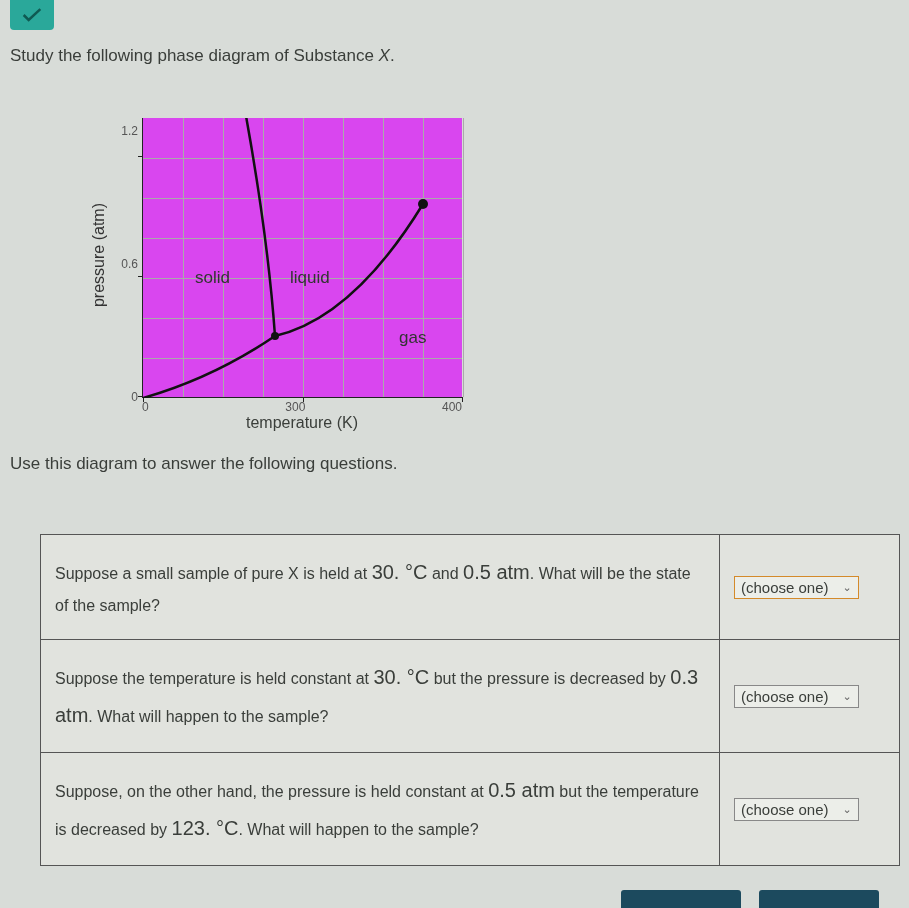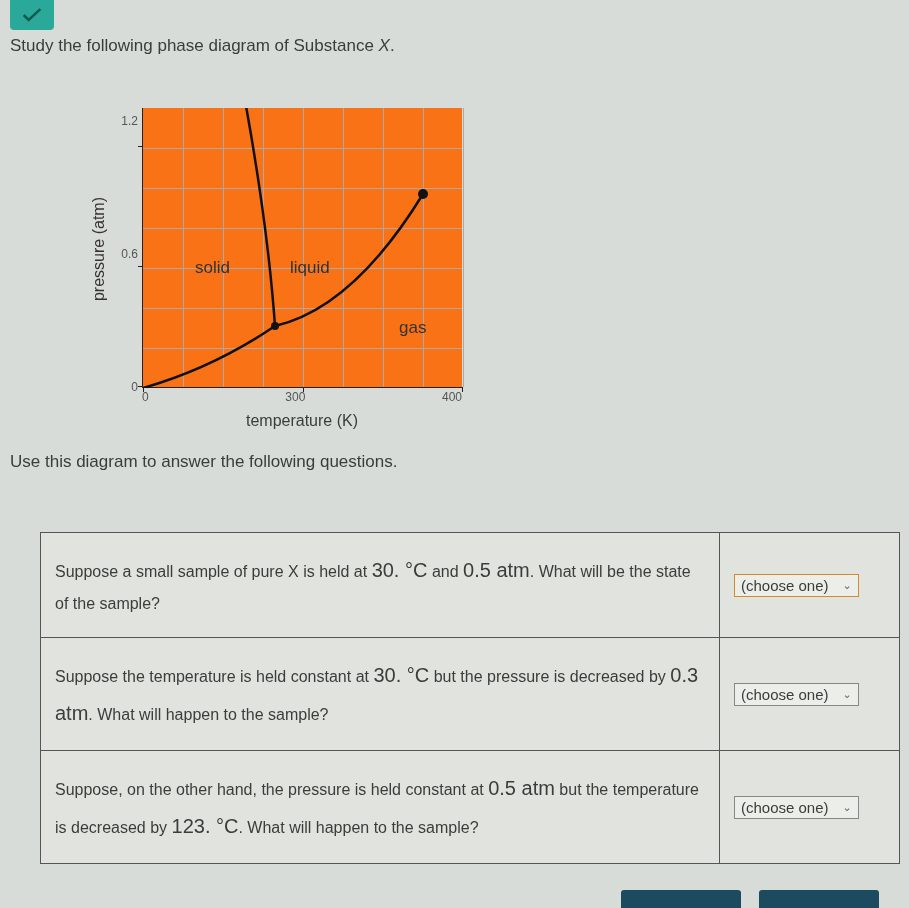--- a/index.html
+++ b/index.html
@@ -14,21 +14,21 @@
 }
 .checkmark-tab {
   position: absolute;
   top: 0; left: 10px;
   width: 44px; height: 30px;
   background: #2aa89a;
   border-radius: 0 0 4px 4px;
   display: flex; align-items: center; justify-content: center;
 }
 .checkmark-tab svg { width: 20px; height: 16px; }
-.content { padding: 36px 10px 0 10px; }
+.content { padding: 46px 10px 0 10px; }
 .instruction { font-size: 17px; margin-bottom: 12px; }
 .instruction .ital { font-style: italic; }
 .chart-wrap {
   display: flex;
   margin-left: 80px;
   margin-top: 6px;
 }
 .ylabel {
   writing-mode: vertical-rl;
   transform: rotate(180deg);
@@ -49,42 +49,42 @@
   height: 280px;
   width: 30px;
   font-size: 12px;
   color: #555;
   text-align: right;
   padding-right: 4px;
 }
 .ytick { transform: translateY(6px); }
 .plot {
   width: 320px; height: 280px;
-  background: #f97316;
+  background: #d946ef;
   position: relative;
   border: 1.5px solid #222;
   border-top: none;
   border-right: none;
 }
 .gridline-v, .gridline-h { position: absolute; background: #aaa; }
 .gridline-v { width: 1px; height: 100%; top: 0; }
 .gridline-h { height: 1px; width: 100%; left: 0; }
 .tick-mark-x { position:absolute; width:1px; height:5px; background:#222; bottom:-5px; }
 .tick-mark-y { position:absolute; height:1px; width:5px; background:#222; left:-5px; }
 .phase-label { position: absolute; font-size: 17px; color: #333; }
 .xticks {
   display: flex;
   margin-left: 30px;
   width: 320px;
   justify-content: space-between;
   font-size: 12px;
   color: #555;
   margin-top: 2px;
 }
-.xlabel { text-align: center; margin-left: 30px; width: 320px; margin-top: 8px; font-size: 16px; }
+.xlabel { text-align: center; margin-left: 30px; width: 320px; font-size: 16px; }
 .q-instruction { font-size: 17px; margin-top: 22px; margin-bottom: 60px; }
 .qtable {
   border-collapse: collapse;
   width: 860px;
   margin-left: 30px;
 }
 .qtable td {
   border: 1.5px solid #555;
   padding: 18px 14px;
   vertical-align: middle;

